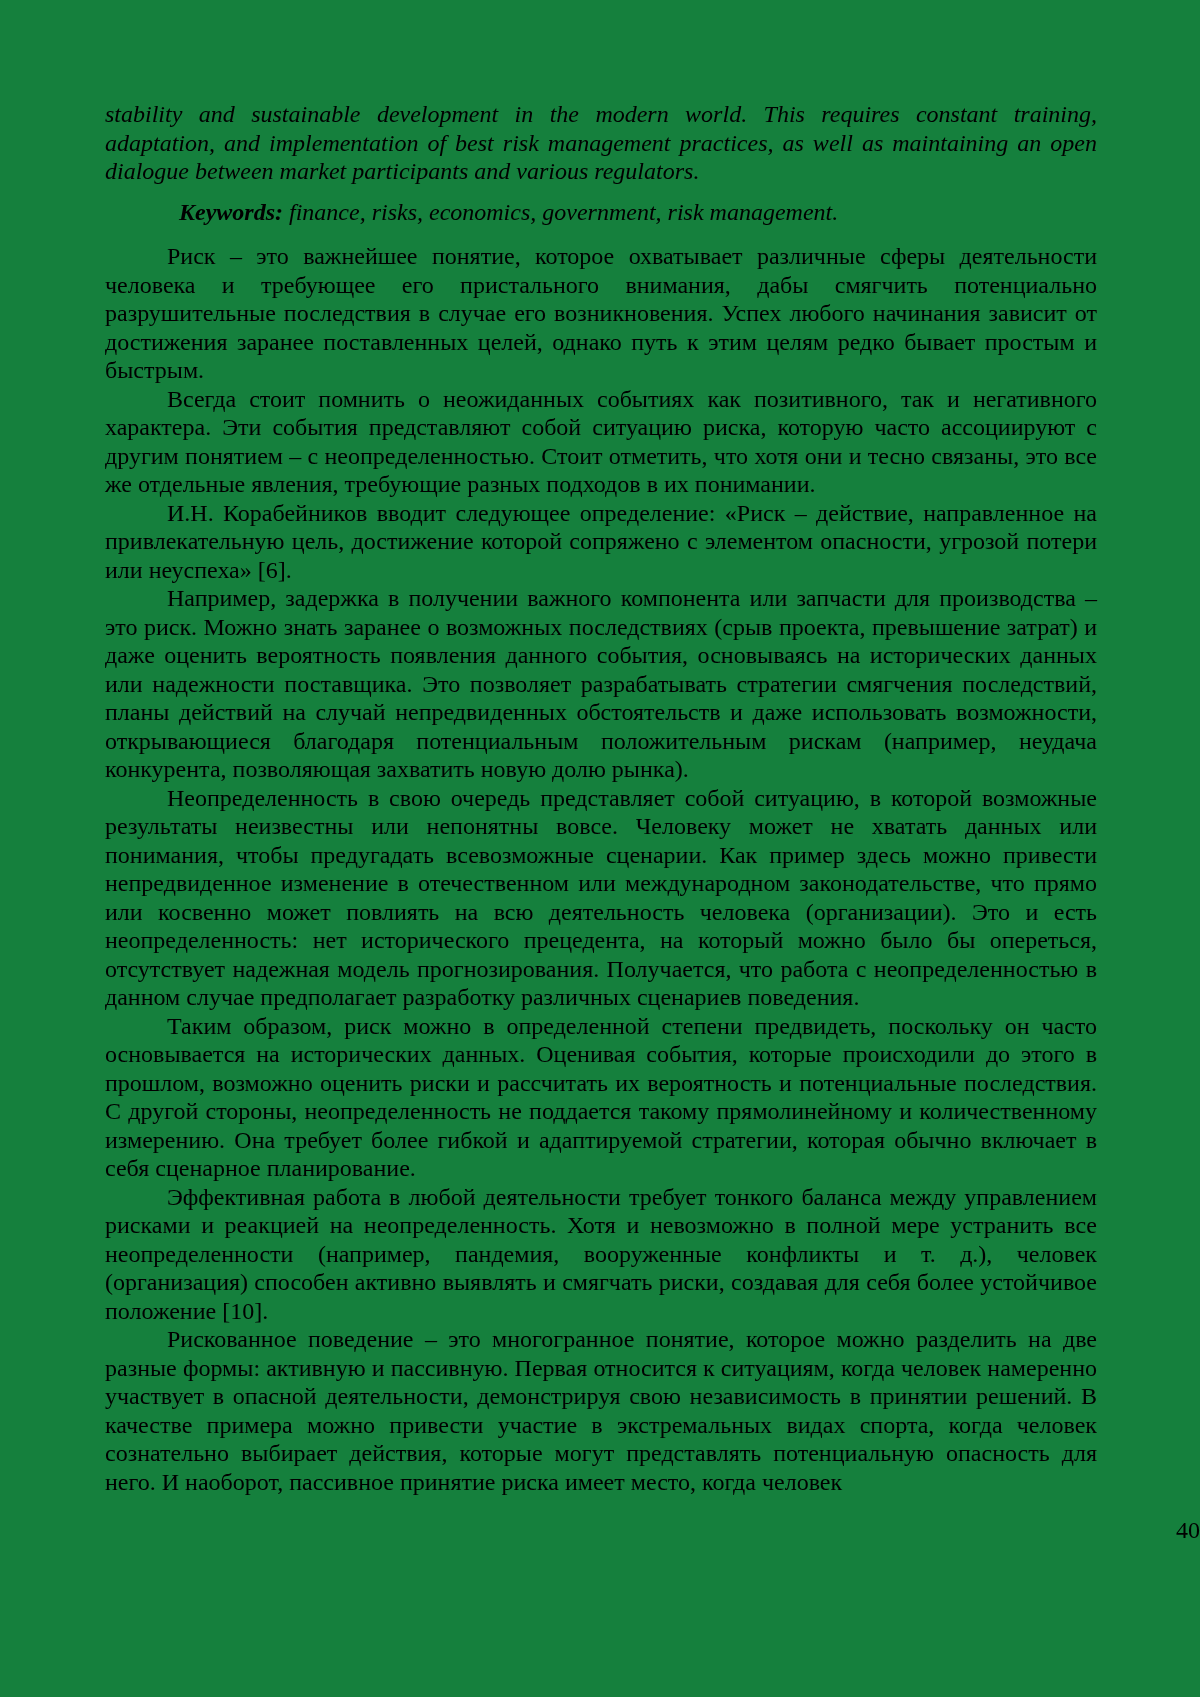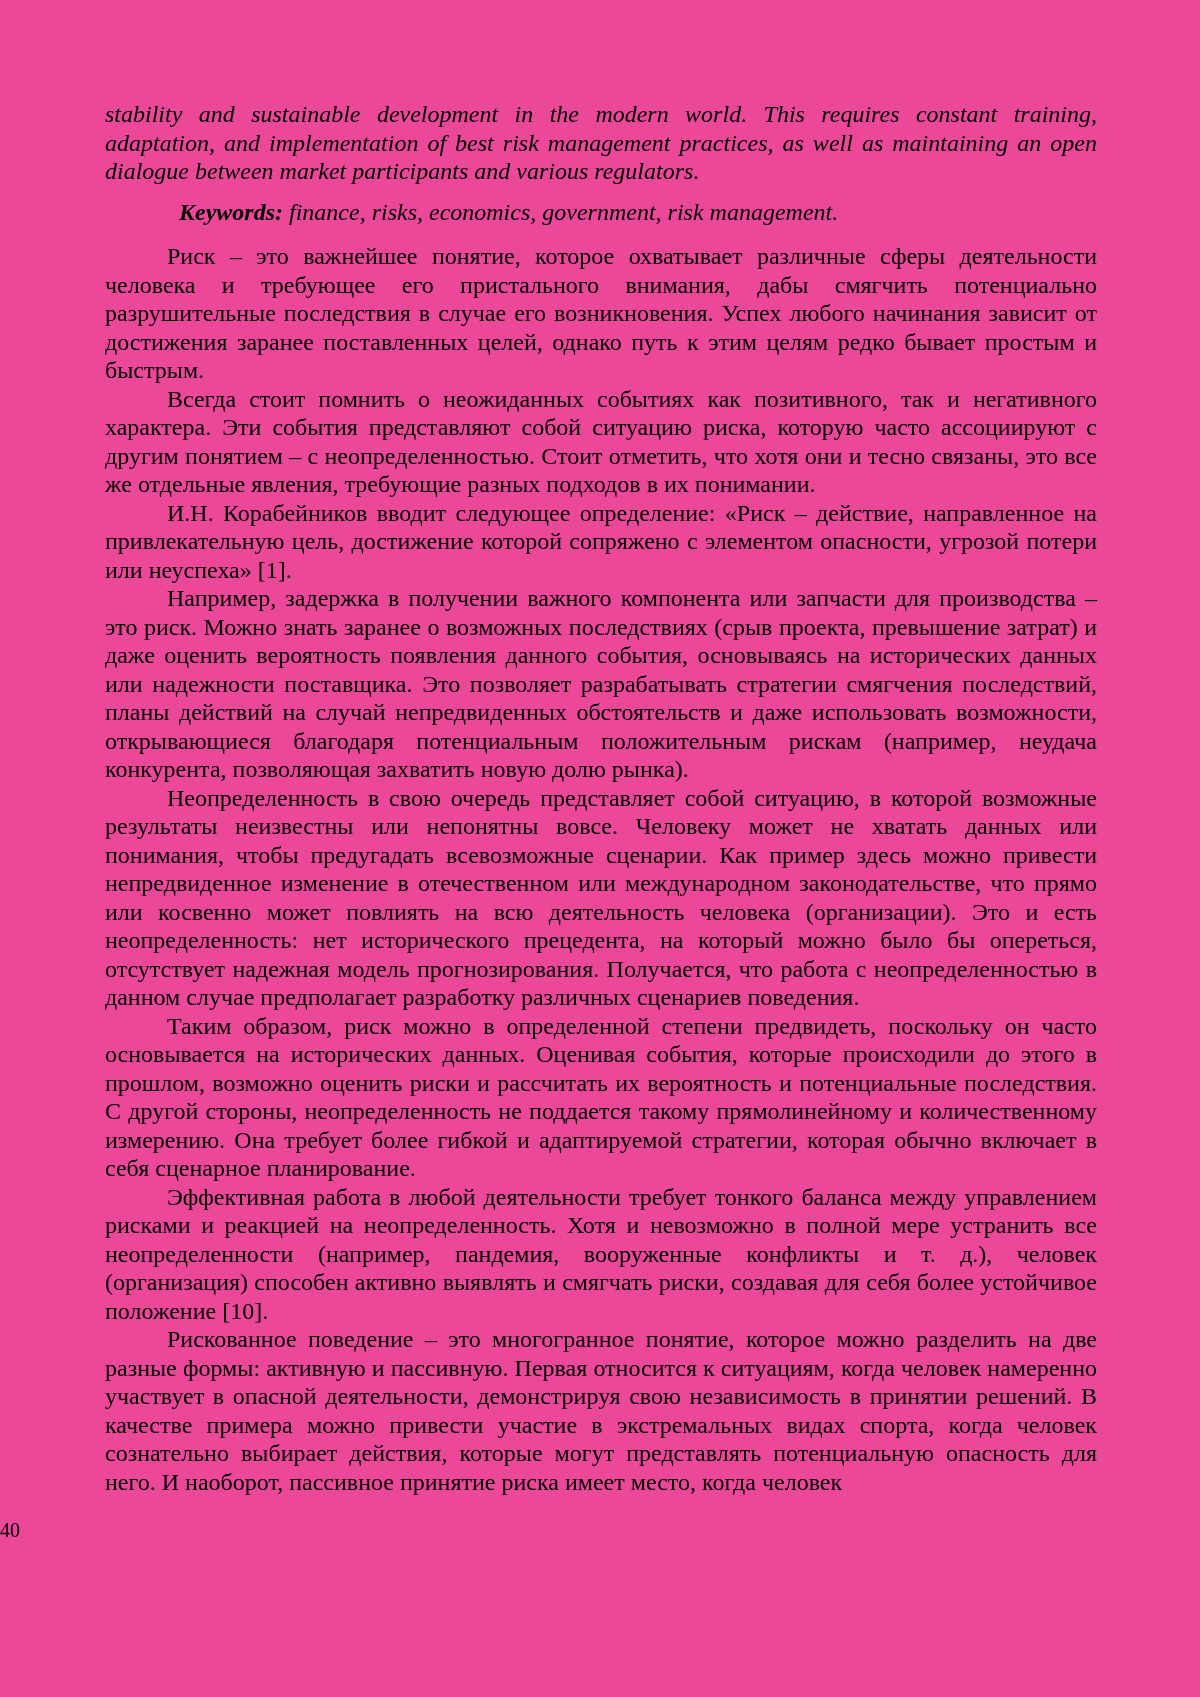--- a/index.html
+++ b/index.html
@@ -6,21 +6,21 @@
   html, body {
     margin: 0;
     padding: 0;
     background: #ffffff;
   }
   .page {
     position: relative;
     width: 1200px;
     height: 1697px;
     margin: 0 auto;
-    background: #ec4899;
+    background: #15803d;
     padding: 100px 103px 0 105px;
     font-family: "Liberation Serif", "DejaVu Serif", serif;
     font-size: 24px;
     line-height: 28.5px;
     color: #000000;
     overflow: hidden;
   }
   .abstract-text {
     margin: 0;
     font-style: italic;
@@ -42,39 +42,39 @@
   .para {
     margin: 0;
     text-align: justify;
     text-indent: 62px;
   }
   .page-number {
     position: absolute;
     left: 0;
     right: 0;
     top: 1516px;
-    text-align: left;
-    font-size: 20px;
+    text-align: right;
+    font-size: 24px;
     font-style: normal;
   }
 </style>
 </head>
 <body>
 
 <div class="page">
 
   <section class="abstract">
     <p class="abstract-text">stability and sustainable development in the modern world. This requires constant training, adaptation, and implementation of best risk management practices, as well as maintaining an open dialogue between market participants and various regulators.</p>
     <p class="keywords-line"><span class="keywords-label">Keywords:</span><span> finance, risks, economics, government, risk management.</span></p>
   </section>
 
   <section class="body-text" id="body-paragraphs">
       <p class="para">Риск – это важнейшее понятие, которое охватывает различные сферы деятельности человека и требующее его пристального внимания, дабы смягчить потенциально разрушительные последствия в случае его возникновения. Успех любого начинания зависит от достижения заранее поставленных целей, однако путь к этим целям редко бывает простым и быстрым.</p>
       <p class="para">Всегда стоит помнить о неожиданных событиях как позитивного, так и негативного характера. Эти события представляют собой ситуацию риска, которую часто ассоциируют с другим понятием – с неопределенностью. Стоит отметить, что хотя они и тесно связаны, это все же отдельные явления, требующие разных подходов в их понимании.</p>
-      <p class="para">И.Н. Корабейников вводит следующее определение: «Риск – действие, направленное на привлекательную цель, достижение которой сопряжено с элементом опасности, угрозой потери или неуспеха» [1].</p>
+      <p class="para">И.Н. Корабейников вводит следующее определение: «Риск – действие, направленное на привлекательную цель, достижение которой сопряжено с элементом опасности, угрозой потери или неуспеха» [6].</p>
       <p class="para">Например, задержка в получении важного компонента или запчасти для производства – это риск. Можно знать заранее о возможных последствиях (срыв проекта, превышение затрат) и даже оценить вероятность появления данного события, основываясь на исторических данных или надежности поставщика. Это позволяет разрабатывать стратегии смягчения последствий, планы действий на случай непредвиденных обстоятельств и даже использовать возможности, открывающиеся благодаря потенциальным положительным рискам (например, неудача конкурента, позволяющая захватить новую долю рынка).</p>
       <p class="para">Неопределенность в свою очередь представляет собой ситуацию, в которой возможные результаты неизвестны или непонятны вовсе. Человеку может не хватать данных или понимания, чтобы предугадать всевозможные сценарии. Как пример здесь можно привести непредвиденное изменение в отечественном или международном законодательстве, что прямо или косвенно может повлиять на всю деятельность человека (организации). Это и есть неопределенность: нет исторического прецедента, на который можно было бы опереться, отсутствует надежная модель прогнозирования. Получается, что работа с неопределенностью в данном случае предполагает разработку различных сценариев поведения.</p>
       <p class="para">Таким образом, риск можно в определенной степени предвидеть, поскольку он часто основывается на исторических данных. Оценивая события, которые происходили до этого в прошлом, возможно оценить риски и рассчитать их вероятность и потенциальные последствия. С другой стороны, неопределенность не поддается такому прямолинейному и количественному измерению. Она требует более гибкой и адаптируемой стратегии, которая обычно включает в себя сценарное планирование.</p>
       <p class="para">Эффективная работа в любой деятельности требует тонкого баланса между управлением рисками и реакцией на неопределенность. Хотя и невозможно в полной мере устранить все неопределенности (например, пандемия, вооруженные конфликты и т. д.), человек (организация) способен активно выявлять и смягчать риски, создавая для себя более устойчивое положение [10].</p>
       <p class="para">Рискованное поведение – это многогранное понятие, которое можно разделить на две разные формы: активную и пассивную. Первая относится к ситуациям, когда человек намеренно участвует в опасной деятельности, демонстрируя свою независимость в принятии решений. В качестве примера можно привести участие в экстремальных видах спорта, когда человек сознательно выбирает действия, которые могут представлять потенциальную опасность для него. И наоборот, пассивное принятие риска имеет место, когда человек</p>
     </section>
 
   <div class="page-number">40</div>
 
 </div>

